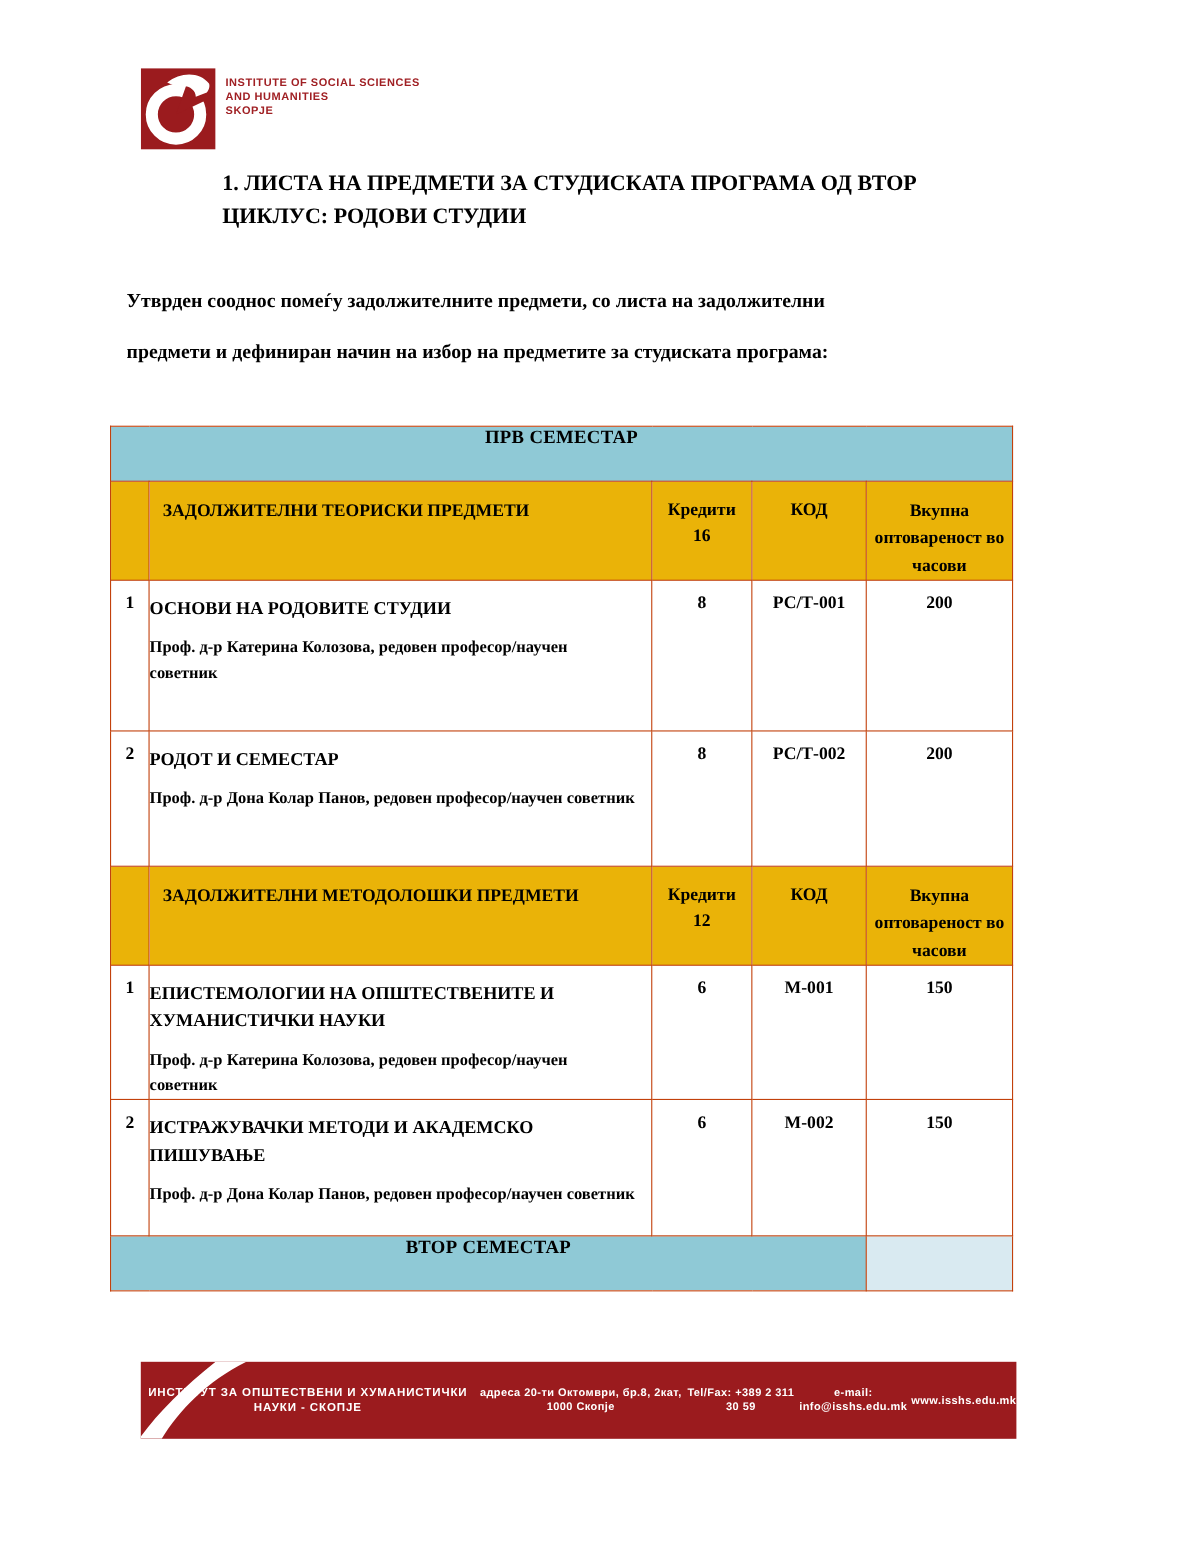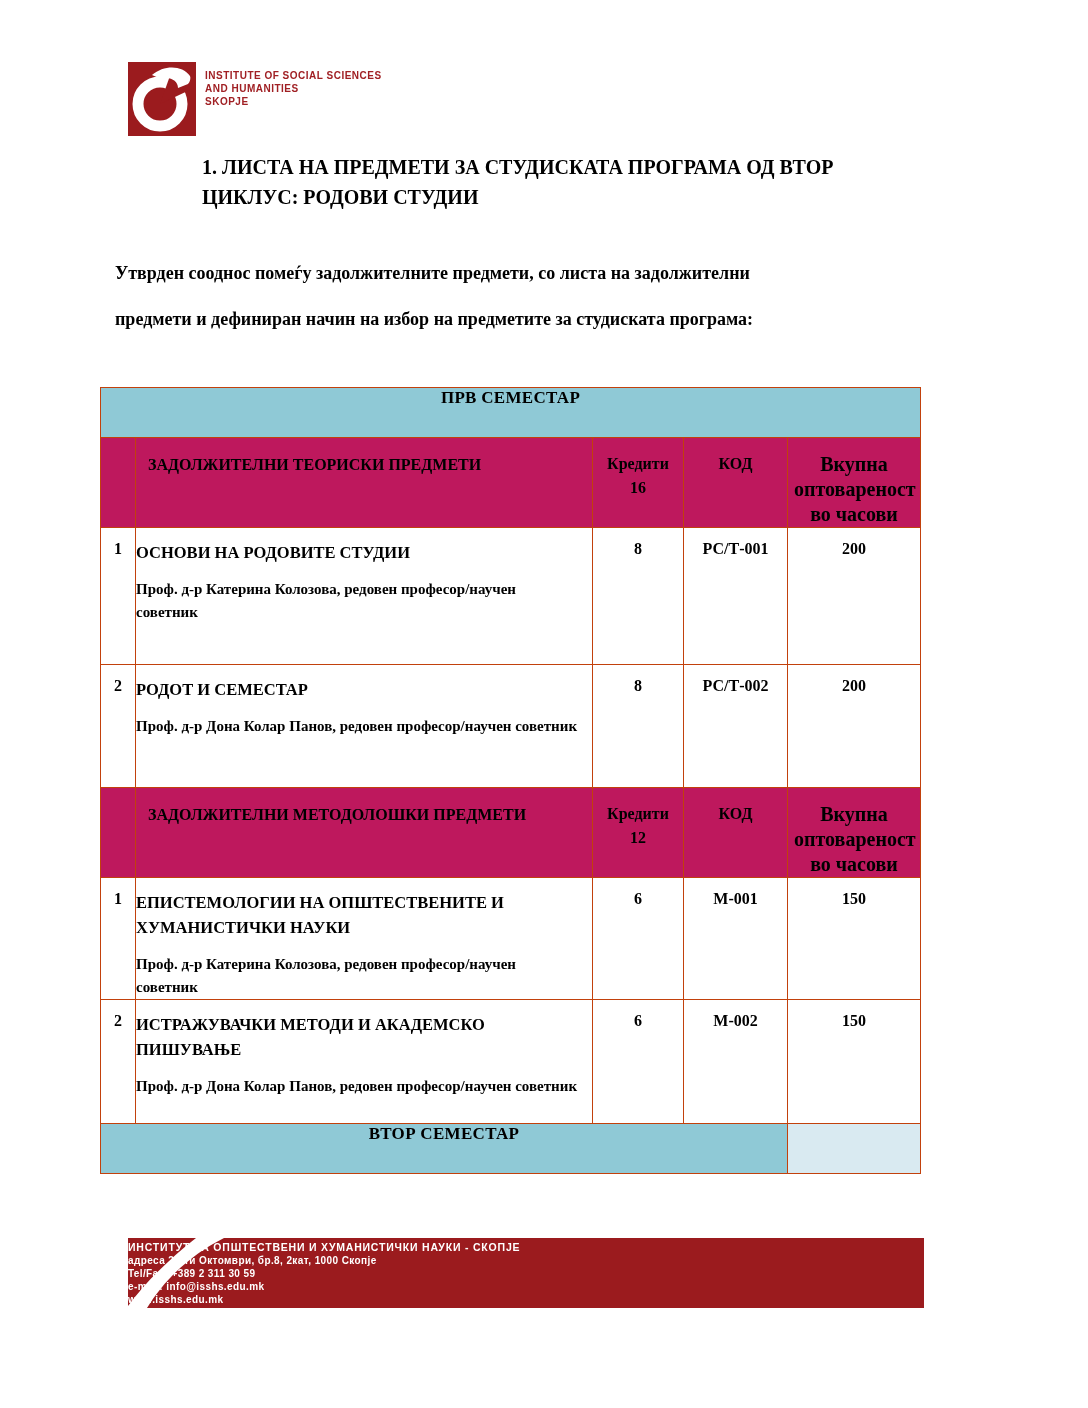--- a/index.html
+++ b/index.html
@@ -44,41 +44,41 @@
   tr.r-c2      { height:123px; }
   tr.h-cols2   { height:83px; }
   tr.r-c3      { height:120px; }
   tr.r-c4      { height:124px; }
   tr.h-banner2 { height:50px; }
 
   td.banner-cell {
     background:#8FC9D6; text-align:center; vertical-align:middle;
     font-weight:bold; font-size:17px; letter-spacing:0.3px;
   }
-  tr.sec-head td { background:#be185d; font-weight:bold; }
+  tr.sec-head td { background:#eab308; font-weight:bold; }
   td.sec-title { padding:14px 12px 0 12px; font-size:16px; line-height:25px; }
   td.sec-center { text-align:center; padding:14px 4px 0 4px; font-size:16px; line-height:24px; }
-  td.sec-load   { text-align:center; padding:14px 6px 0 6px; font-size:20px; line-height:25px; }
+  td.sec-load   { text-align:center; padding:14px 6px 0 6px; font-size:16px; line-height:25px; }
 
   td.num  { text-align:center; font-weight:bold; font-size:16px; padding-top:12px; }
   td.subject { padding:12px 12px 0 0; }
   .course-title { font-weight:bold; font-size:16.5px; line-height:25px; }
   .lecturer { font-weight:bold; font-size:15px; line-height:23px; margin-top:13px; }
   td.val { text-align:center; font-weight:bold; font-size:16px; padding-top:12px; }
   td.tail-blank { background:#D9EAF1; }
 
   
   .footband {
     position:absolute; left:128px; top:1238px; width:796px; height:70px;
     background:#9B1B1E;
   }
   .footband svg.swoosh { position:absolute; left:0; top:0; }
   .foot-lines {
     position:absolute; inset:0;
-    display:flex; flex-direction:column; justify-content:center; align-items:flex-start;
+    display:flex; flex-direction:row; justify-content:center; align-items:center;
     color:#fff; font-family:"Liberation Sans", sans-serif; font-weight:bold;
     text-align:center;
   }
   .foot-line0 { font-size:10.5px; letter-spacing:0.8px; line-height:14px; }
   .foot-line  { font-size:10px;  letter-spacing:0.4px; line-height:13px; }
 </style>
 </head>
 <body>
 
 <div class="brand">

